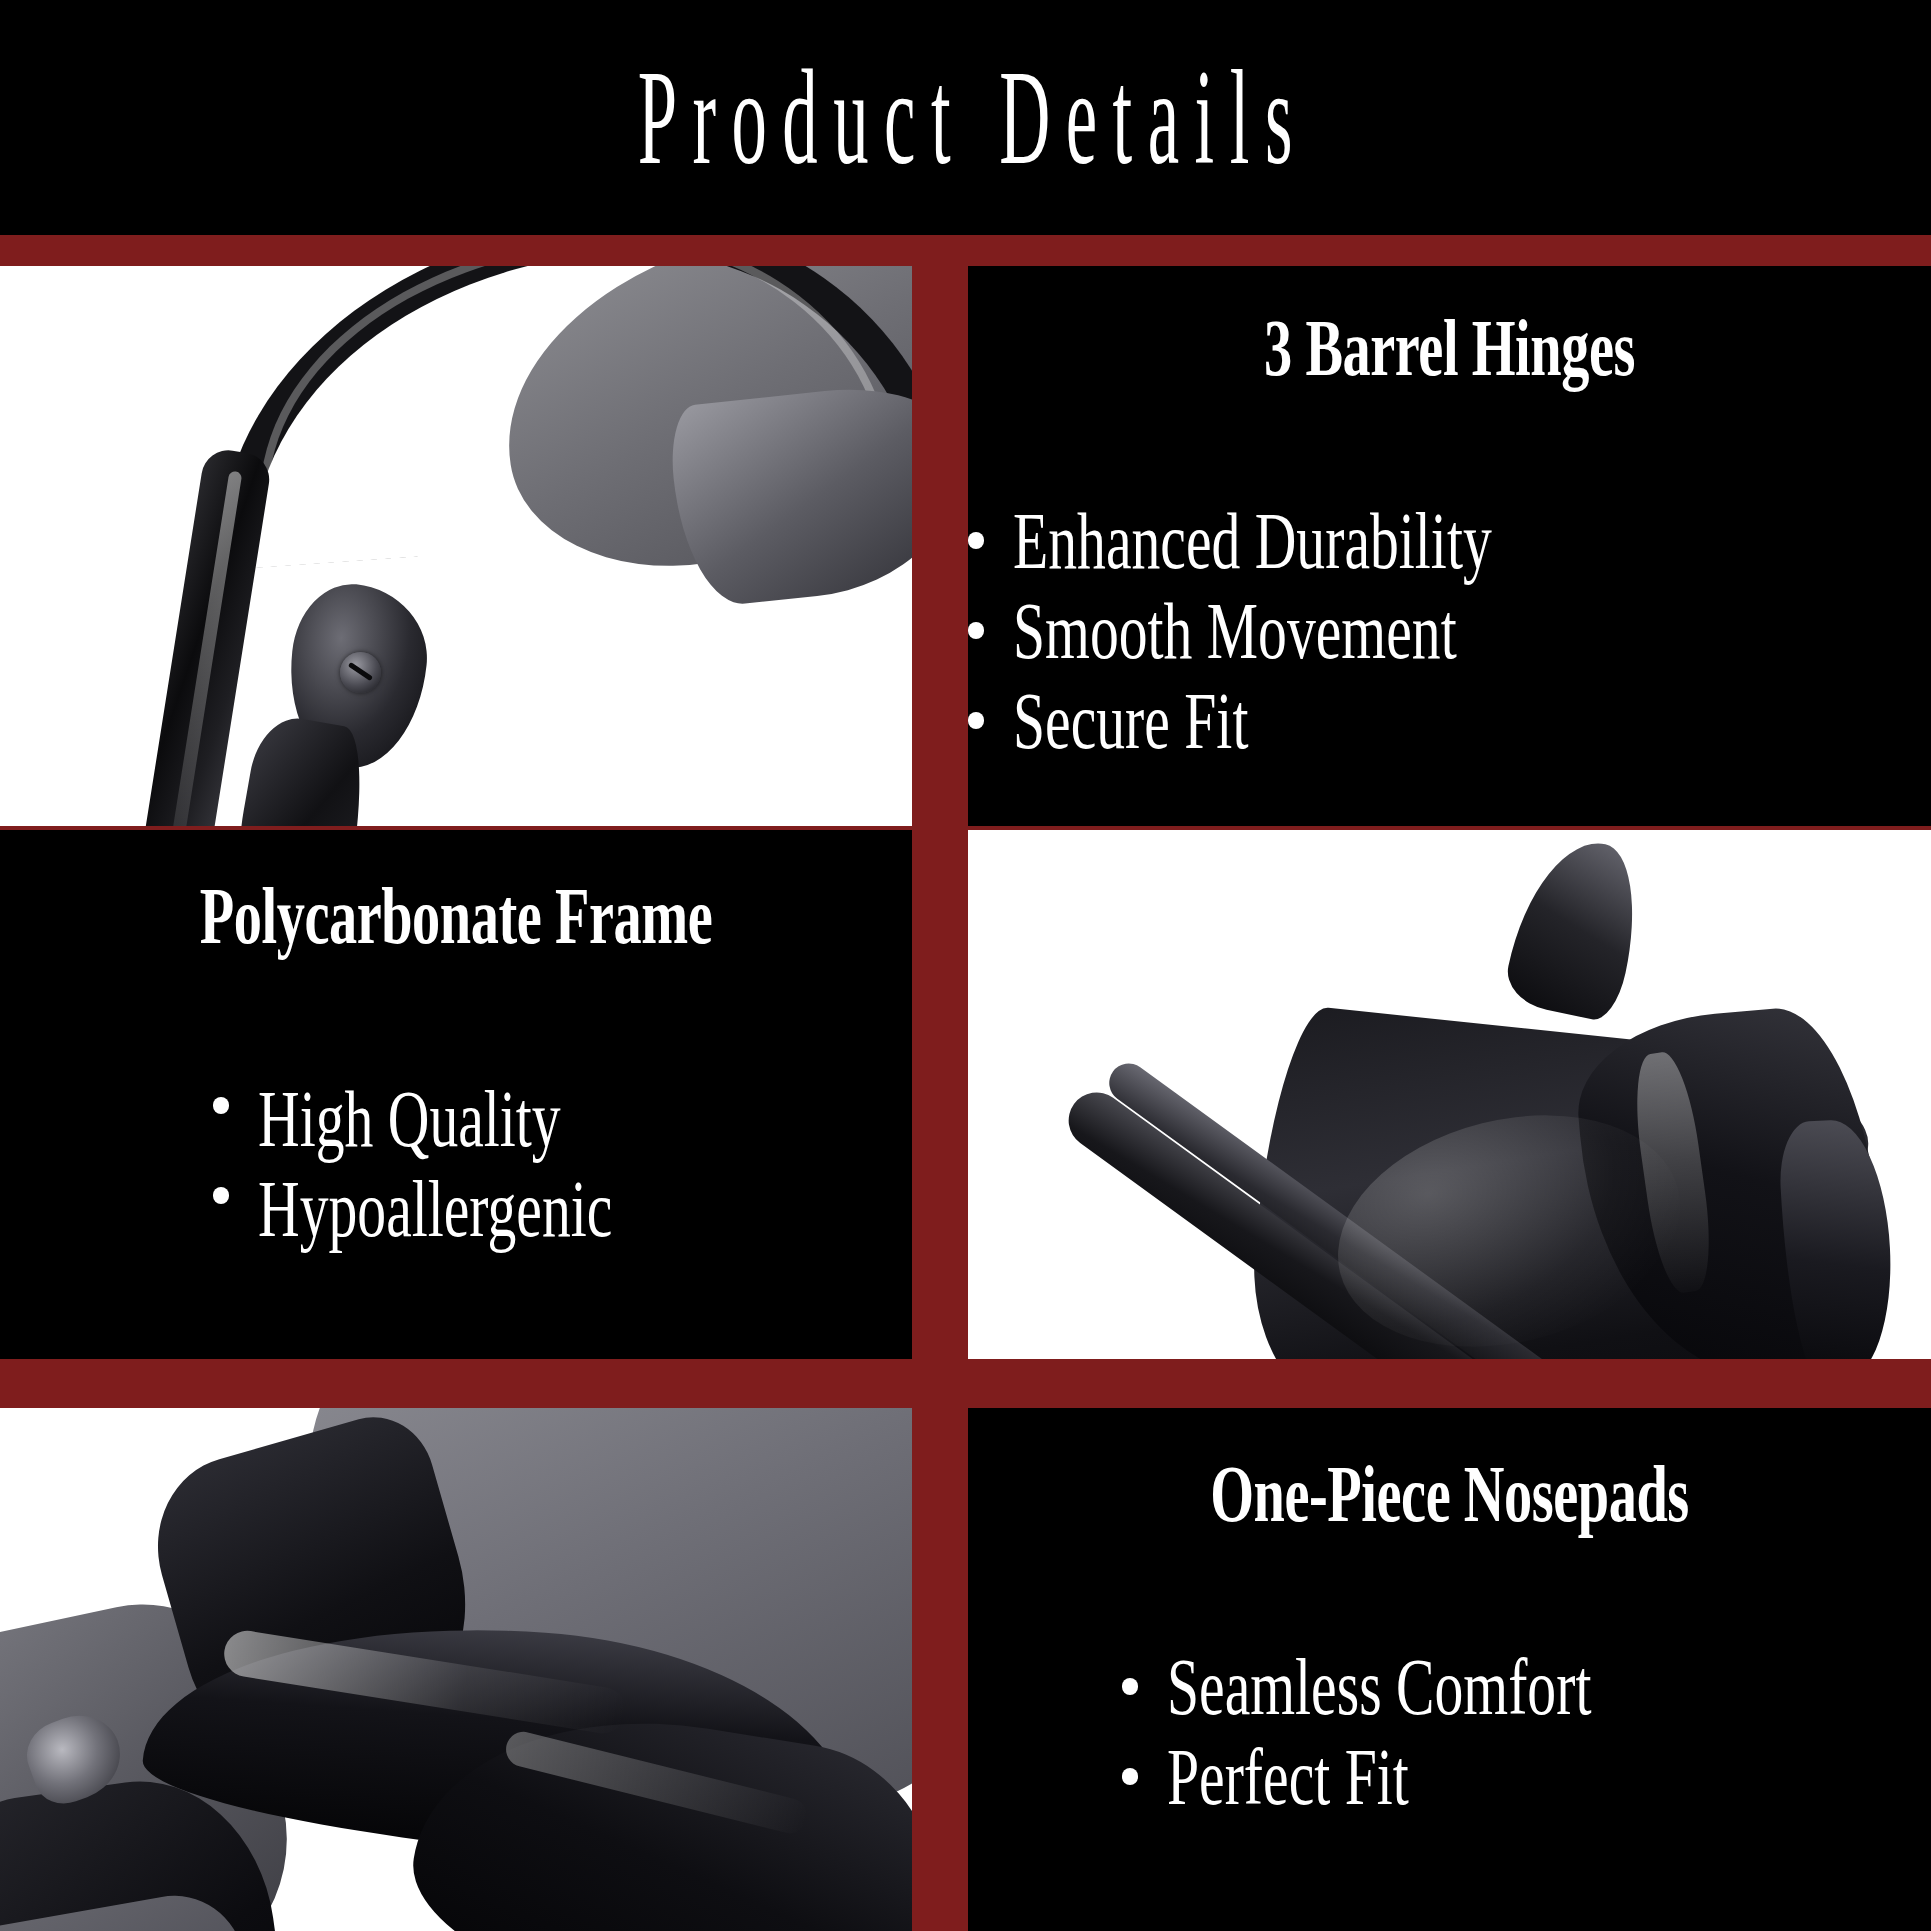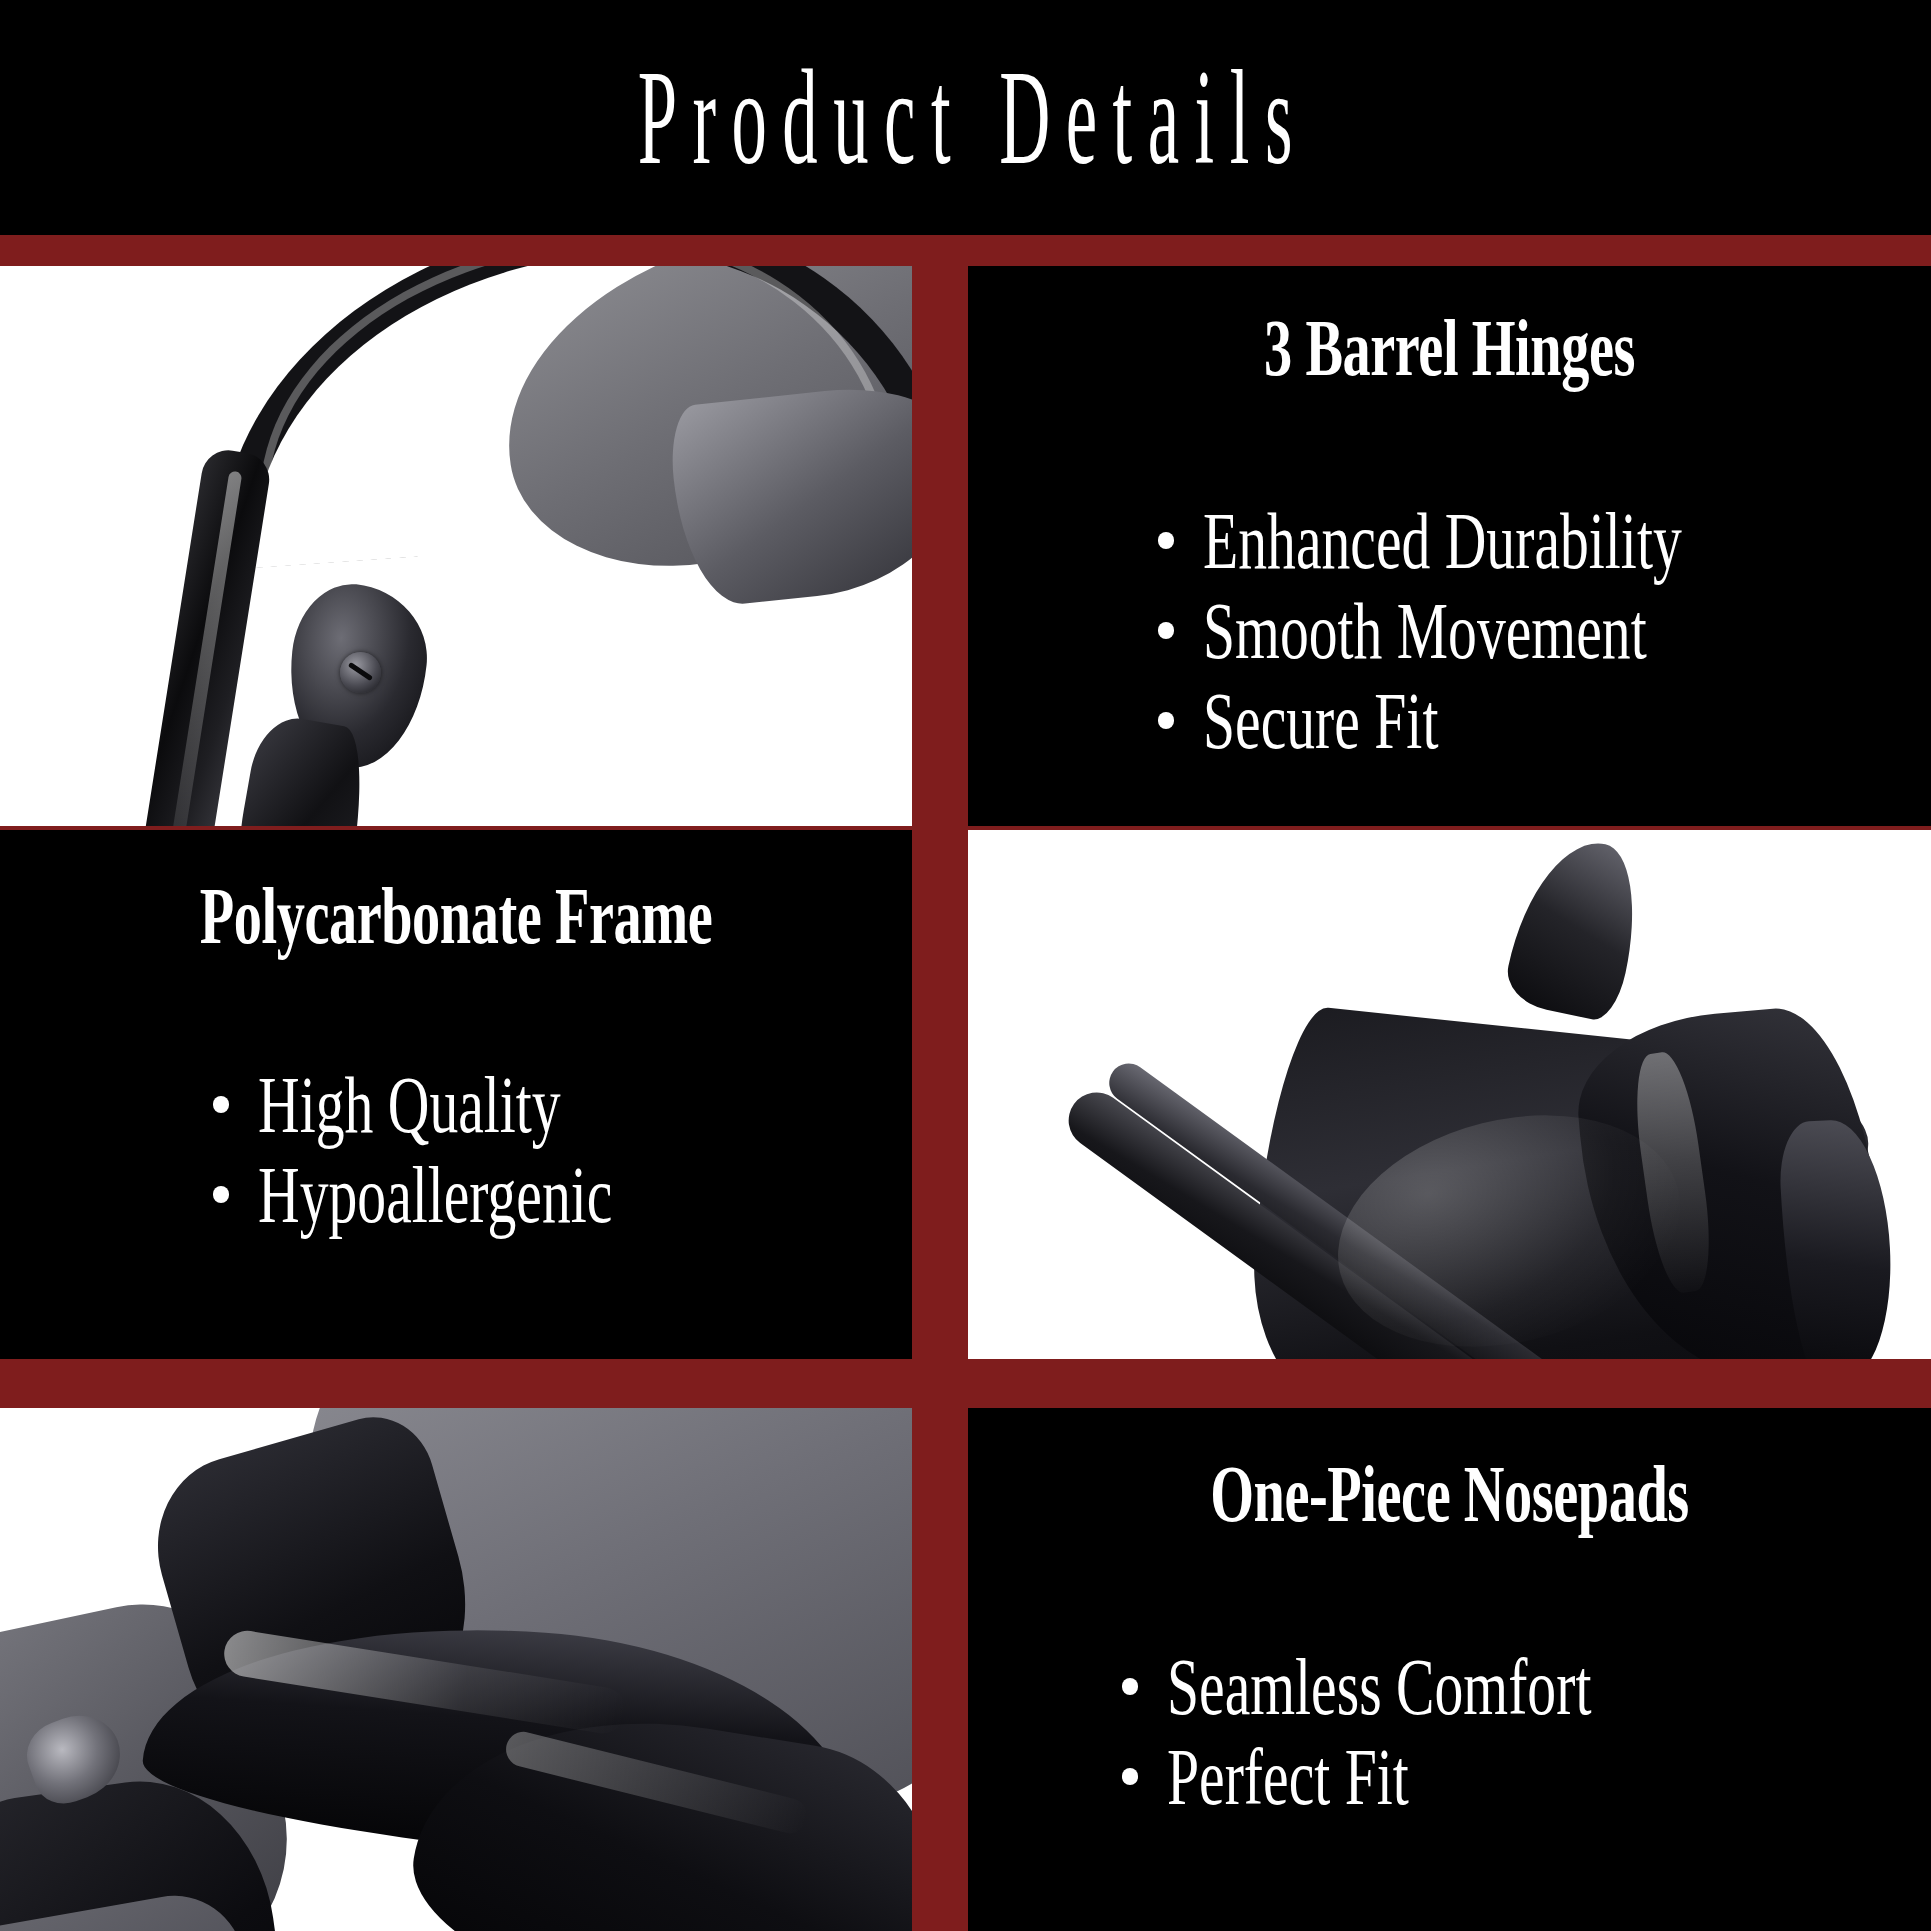--- a/index.html
+++ b/index.html
@@ -120,27 +120,27 @@
     font-size: 62px;
     line-height: 1;
     color: #ffffff;
     transform: scaleX(0.93) scaleY(1.30);
     transform-origin: left center;
     display: inline-block;
   }
 
   
   .row-1 .panel-heading { margin-top: 42px; }
-  .row-1 .bullet-list   { margin-top: 93px; padding-left: 190px; }
+  .row-1 .bullet-list   { margin-top: 93px; }
   .row-1 .bullet-item   { height: 90px; }
 
   
   .row-2 .panel-heading { margin-top: 46px; }
   .row-2 .bullet-list   { margin-top: 89px; padding-left: 213px; }
-  .row-2 .bullet-item   { height: 90px; }
+  .row-2 .bullet-item   { height: 90px; align-items: center; }
 
   
   .row-3 .panel-heading { margin-top: 46px; }
   .row-3 .bullet-list   { margin-top: 93px; padding-left: 154px; }
   .row-3 .bullet-item   { height: 90px; }
 
   
   .photo {
     position: absolute;
     inset: 0;

